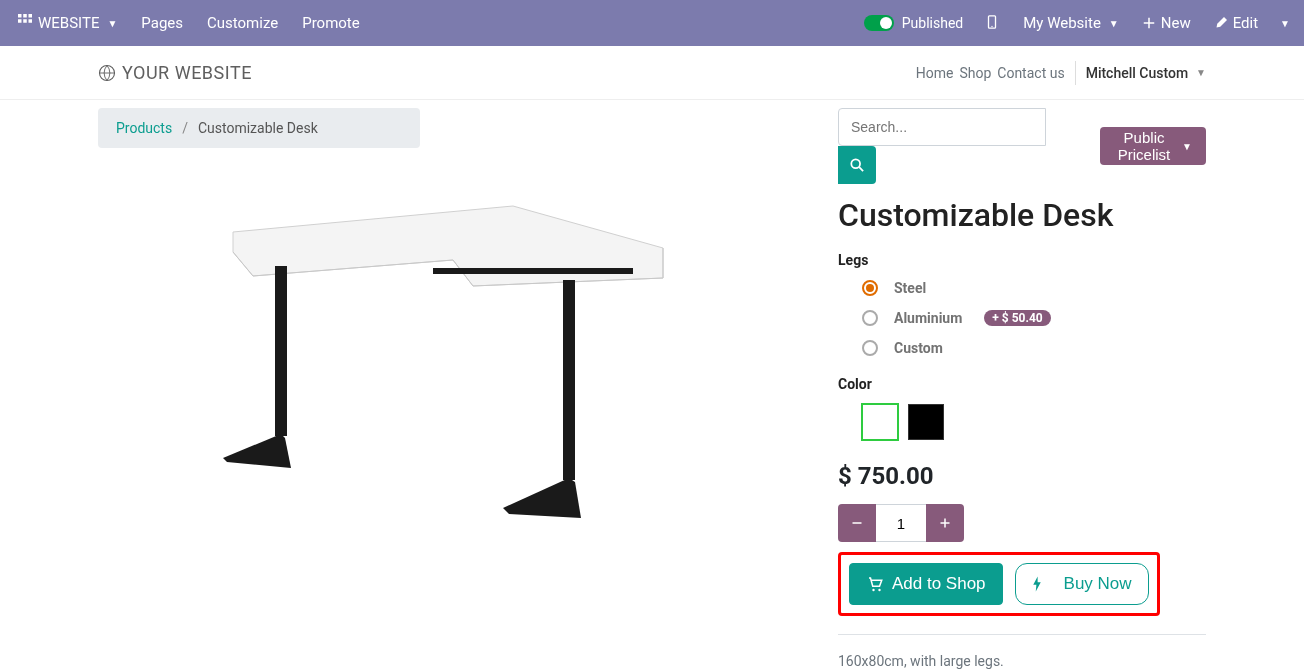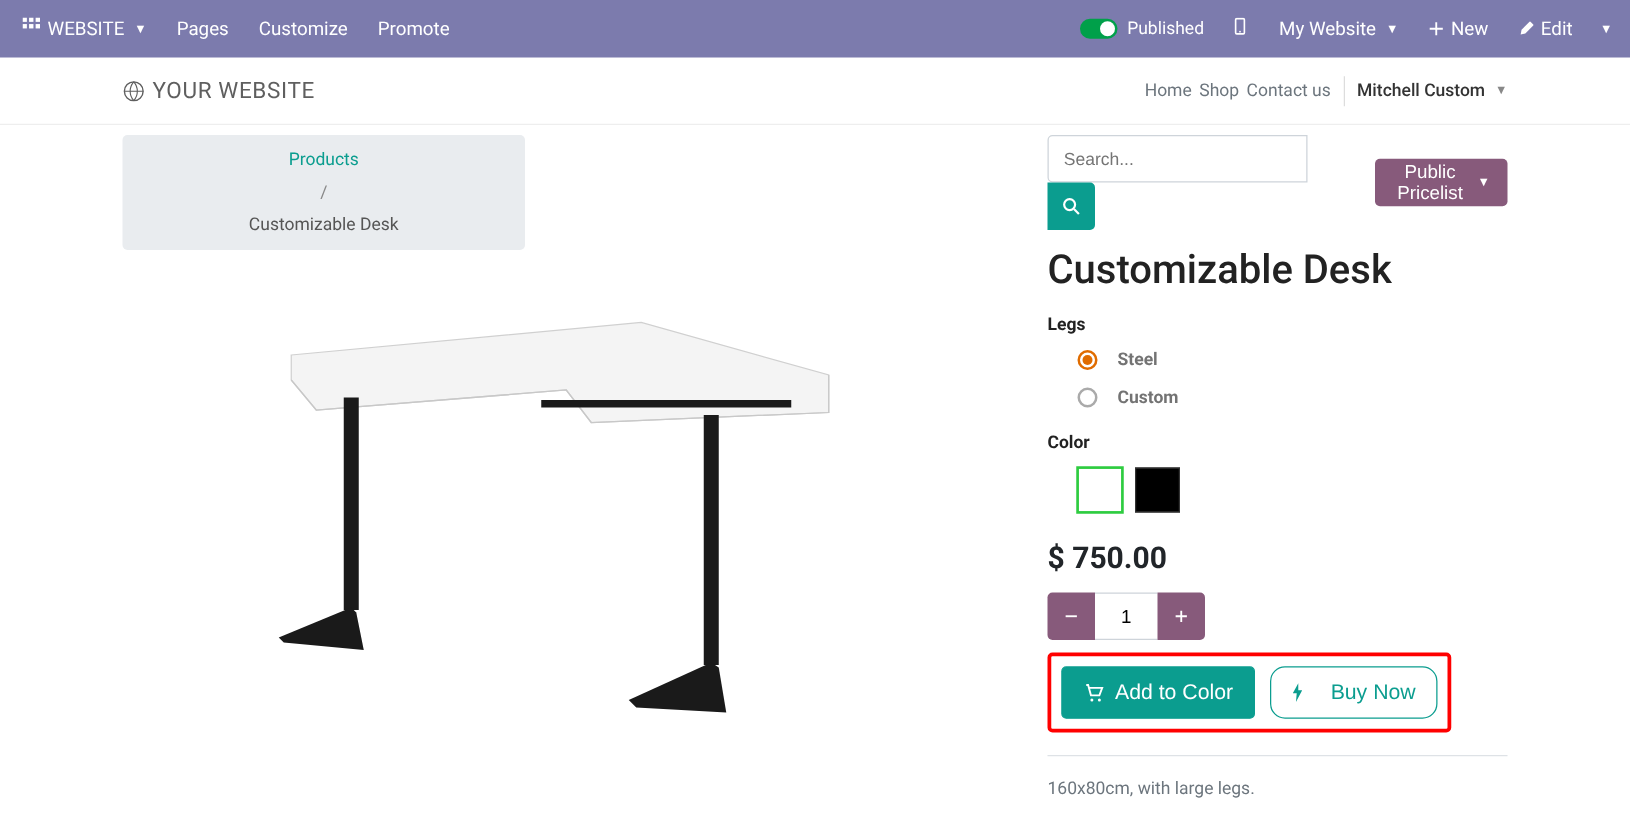--- a/index.html
+++ b/index.html
@@ -68,21 +68,20 @@
     .left-col { flex: 1.08; max-width: 740px; }
     .right-col { width: 368px; flex-shrink: 0; }
     .breadcrumb {
       background: #e9ecef;
       border-radius: 4px;
       padding: 12px 18px;
       display: flex;
       gap: 10px;
       align-items: center;
       width: 322px;
-      flex-direction: column;
     }
     .breadcrumb .crumb-link { color: #0b9d8f; cursor: pointer; }
     .breadcrumb .crumb-sep { color: #888; }
     .breadcrumb .crumb-current { color: #555; }
 
     .search-row { display: flex; gap: 10px; align-items: center; margin-bottom: 10px; }
     .search-box { display: flex; flex-direction: column; }
     .search-input {
       height: 38px; width: 208px; border: 1px solid #ced4da;
       border-radius: 4px 0 0 4px; padding: 0 12px; font-size: 14px;
@@ -289,20 +288,25 @@
     <h1 class="product-title">Customizable Desk</h1>
 
     <div class="opt-label">Legs</div>
     <div class="radio-list">
       <div class="radio-item">
         <span class="radio checked"></span>
         <span class="radio-label">Steel</span>
       </div>
       <div class="radio-item">
         <span class="radio"></span>
+        <span class="radio-label">Aluminium</span>
+        <span class="pill">+ $ 50.40</span>
+      </div>
+      <div class="radio-item">
+        <span class="radio"></span>
         <span class="radio-label">Custom</span>
       </div>
     </div>
 
     <div class="opt-label">Color</div>
     <div class="swatches">
       <div class="swatch selected" style="background:#ffffff"></div>
       <div class="swatch" style="background:#000000"></div>
     </div>
 
@@ -322,21 +326,21 @@
       </button>
     </div>
 
     <div class="actions">
       <button class="btn-add">
         <svg viewBox="0 0 24 24" width="18" height="18">
             <path d="M4 4h2l3 11h9l3-8H7" fill="none" stroke="#fff" stroke-width="2"></path>
             <circle cx="10" cy="20" r="1.6" fill="#fff"></circle>
             <circle cx="18" cy="20" r="1.6" fill="#fff"></circle>
           </svg>
-        <span>Add to Color</span>
+        <span>Add to Shop</span>
       </button>
       <button class="btn-buy">
         <svg viewBox="0 0 16 24" width="10" height="18">
             <path d="M9 0 L2 13 h5 L6 24 L14 9 h-5 Z" fill="#0b9d8f"></path>
           </svg>
         <span>Buy Now</span>
       </button>
     </div>
 
     <hr class="hr">

